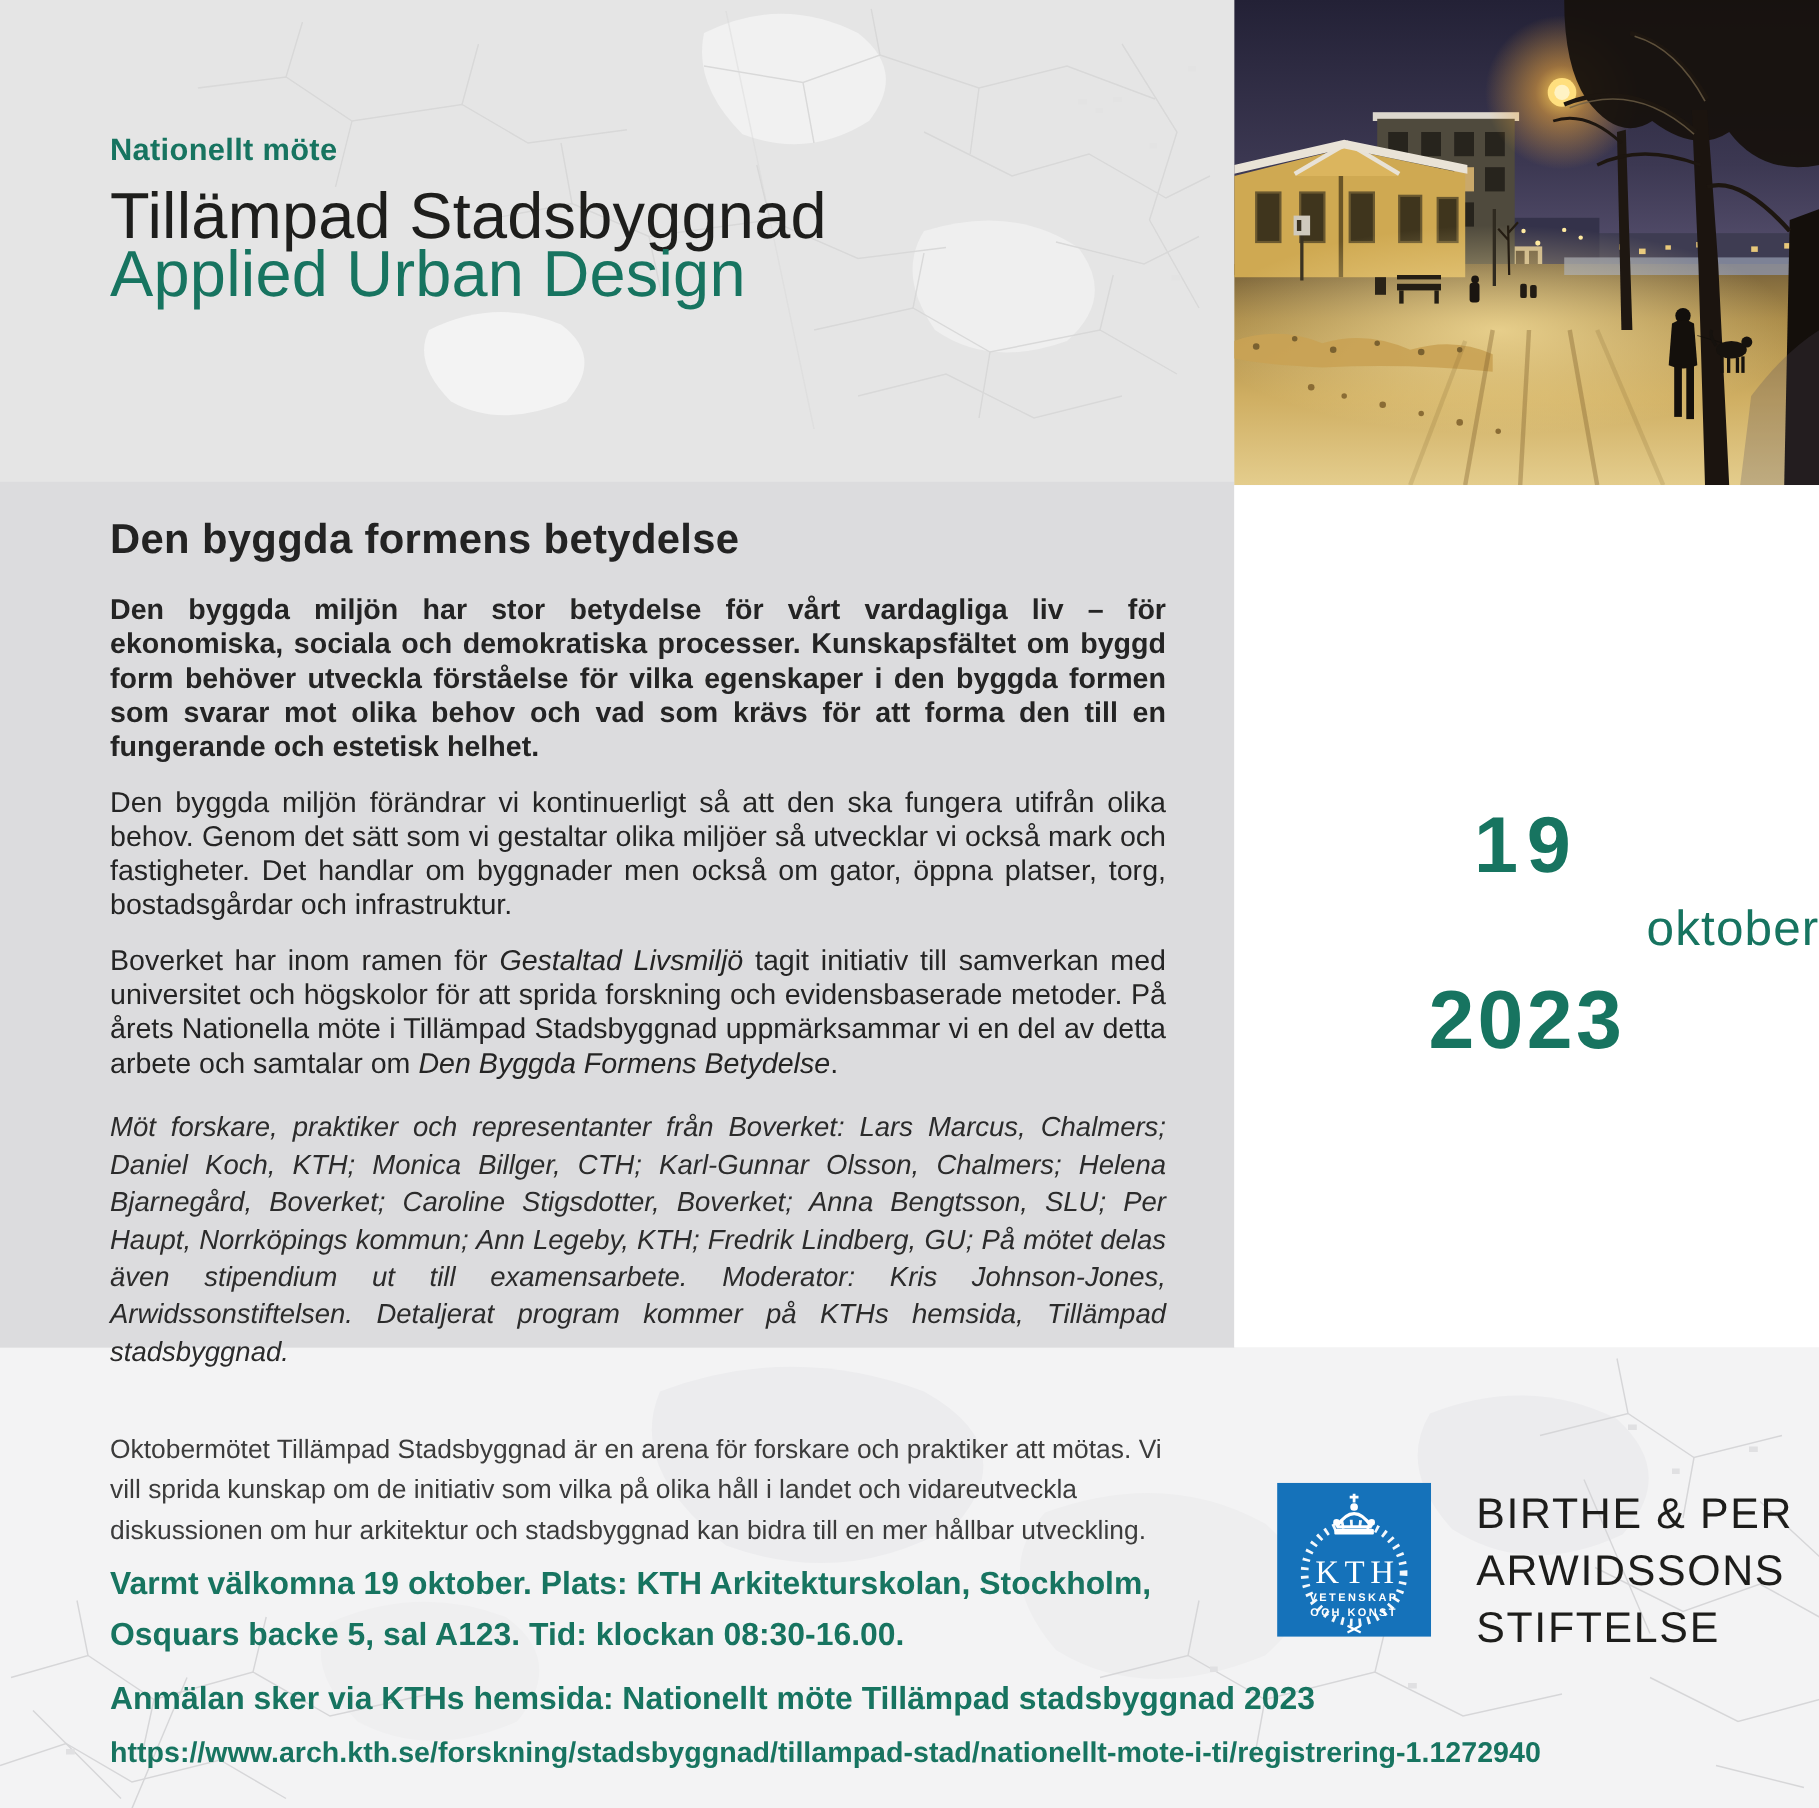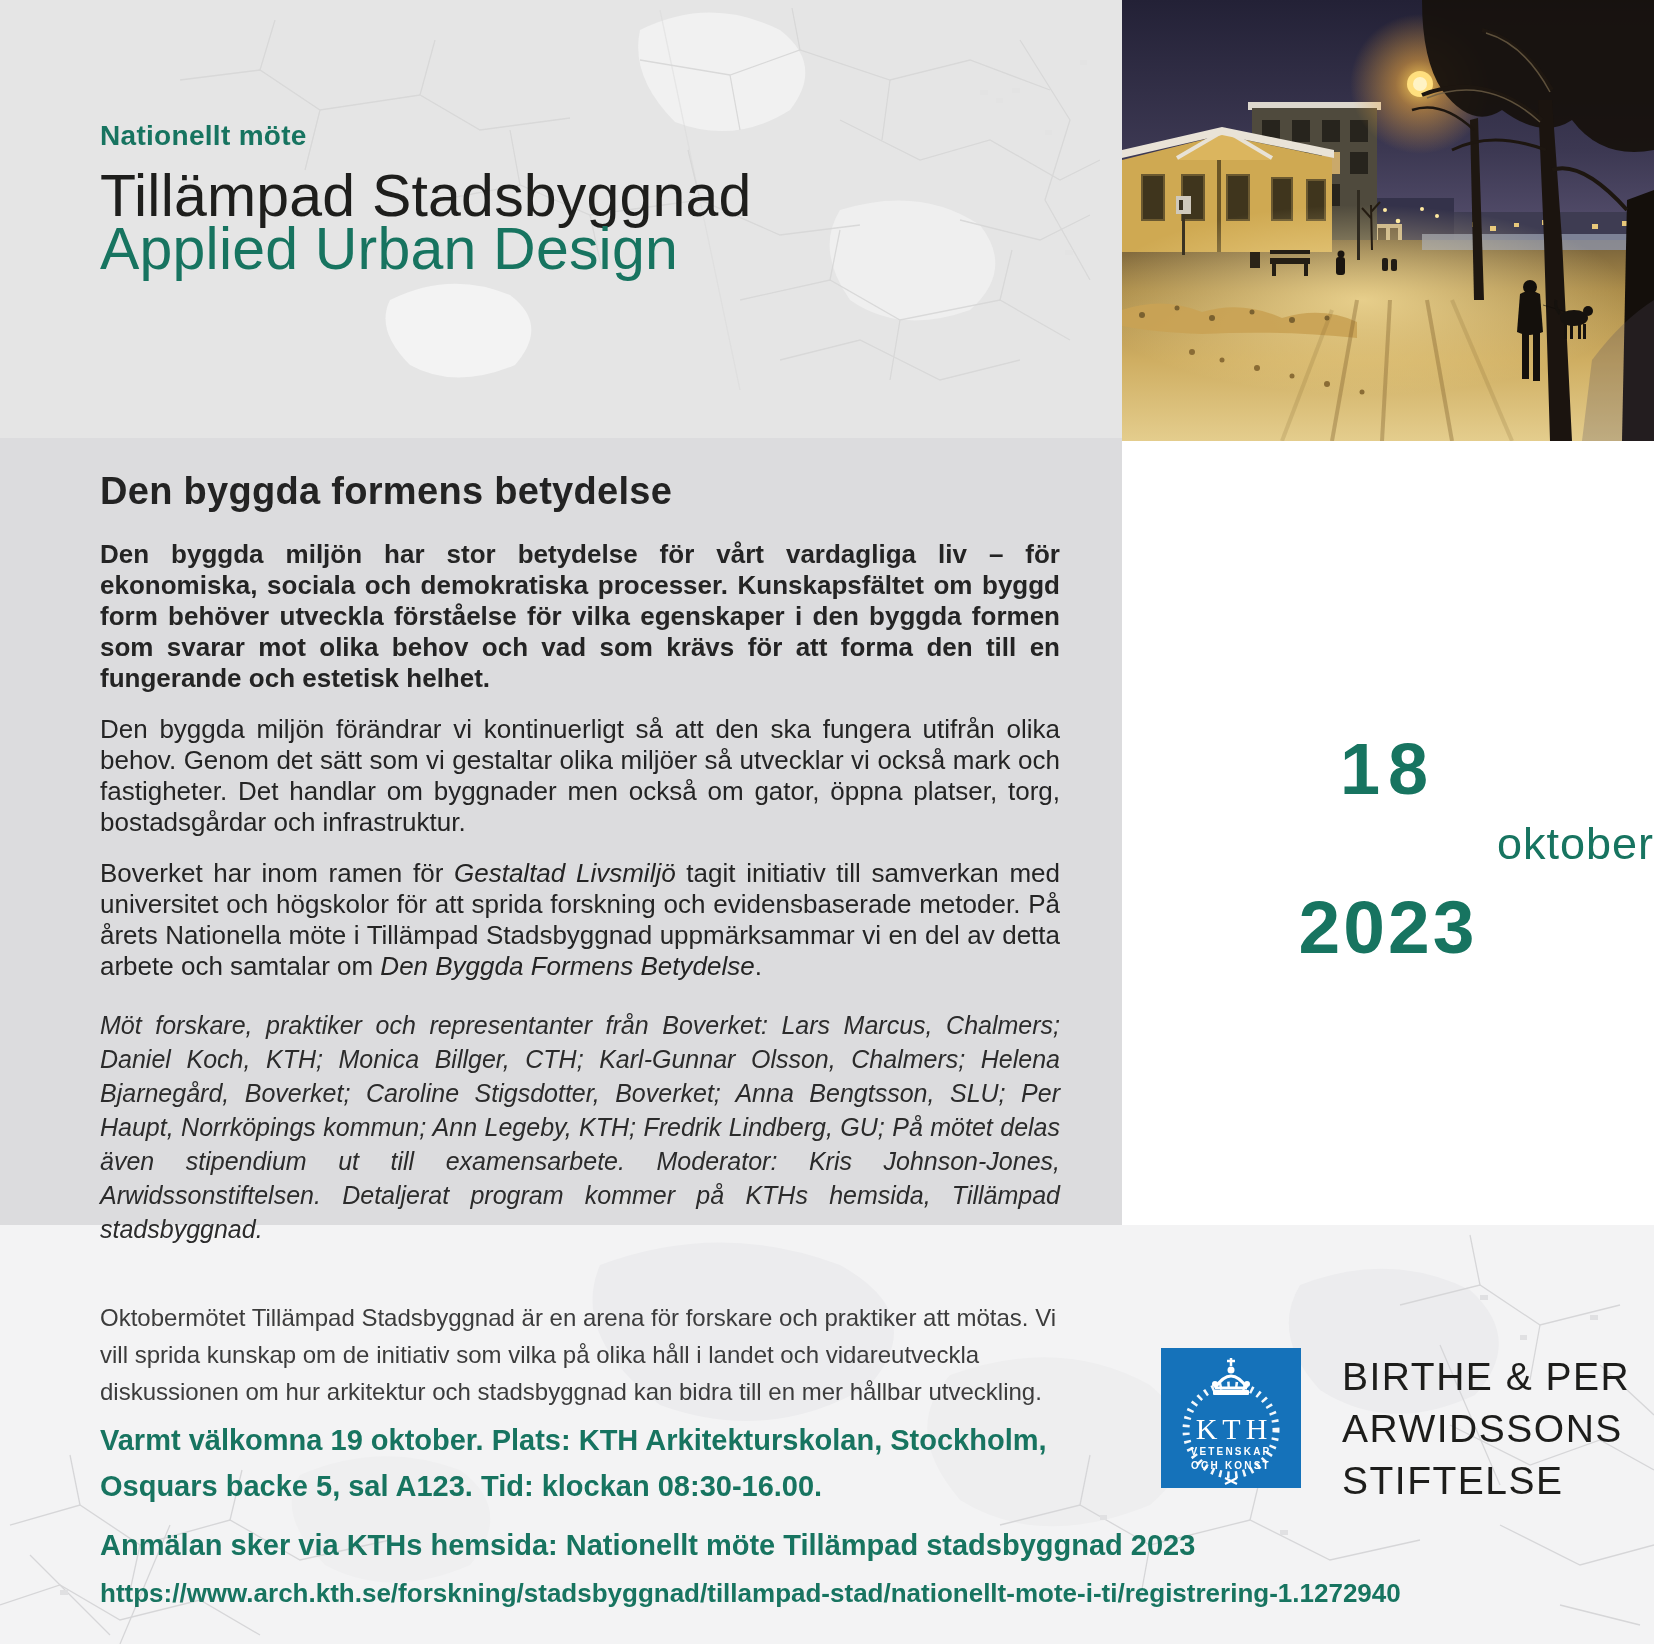--- a/index.html
+++ b/index.html
@@ -241,21 +241,21 @@
 
   <div class="band">
     <h3>Den byggda formens betydelse</h3>
     <p class="bold">Den byggda miljön har stor betydelse för vårt vardagliga liv – för ekonomiska, sociala och demokratiska processer. Kunskapsfältet om byggd form behöver utveckla förståelse för vilka egenskaper i den byggda formen som svarar mot olika behov och vad som krävs för att forma den till en fungerande och estetisk helhet.</p>
     <p>Den byggda miljön förändrar vi kontinuerligt så att den ska fungera utifrån olika behov. Genom det sätt som vi gestaltar olika miljöer så utvecklar vi också mark och fastigheter. Det handlar om byggnader men också om gator, öppna platser, torg, bostadsgårdar och infrastruktur.</p>
     <p><span>Boverket har inom ramen för </span><span class="em">Gestaltad Livsmiljö</span><span> tagit initiativ till samverkan med universitet och högskolor för att sprida forskning och evidensbaserade metoder. På årets Nationella möte i Tillämpad Stadsbyggnad uppmärksammar vi en del av detta arbete och samtalar om </span><span class="em">Den Byggda Formens Betydelse</span><span>.</span></p>
     <p class="names">Möt forskare, praktiker och representanter från Boverket: Lars Marcus, Chalmers; Daniel Koch, KTH; Monica Billger, CTH; Karl-Gunnar Olsson, Chalmers; Helena Bjarnegård, Boverket; Caroline Stigsdotter, Boverket; Anna Bengtsson, SLU; Per Haupt, Norrköpings kommun; Ann Legeby, KTH; Fredrik Lindberg, GU; På mötet delas även stipendium ut till examensarbete. Moderator: Kris Johnson-Jones, Arwidssonstiftelsen. Detaljerat program kommer på KTHs hemsida, Tillämpad stadsbyggnad.</p>
   </div>
 
   <div class="datecol">
-    <div class="day">18</div>
+    <div class="day">19</div>
     <div class="month">oktober</div>
     <div class="year">2023</div>
   </div>
 
   <div class="footer">
     <svg class="map-tex" style="left:0;top:0;width:1654px;height:419px;" viewBox="0 0 1654 419">
       <path d="M600 40 q120 -45 240 0 q90 50 30 120 q-100 60 -210 20 q-90 -70 -60 -140z" fill="#ececee"></path>
       <path d="M950 150 q110 -40 200 10 q70 60 0 120 q-110 45 -190 -5 q-60 -70 -10 -125z" fill="#eeeeef"></path>
       <path d="M1300 60 q90 -35 170 5 q55 50 5 105 q-85 40 -155 -5 q-50 -55 -20 -105z" fill="#ececee"></path>
       <path d="M300 250 q80 -35 160 -5 q55 40 10 95 q-80 35 -145 0 q-50 -50 -25 -90z" fill="#efeff0"></path>

